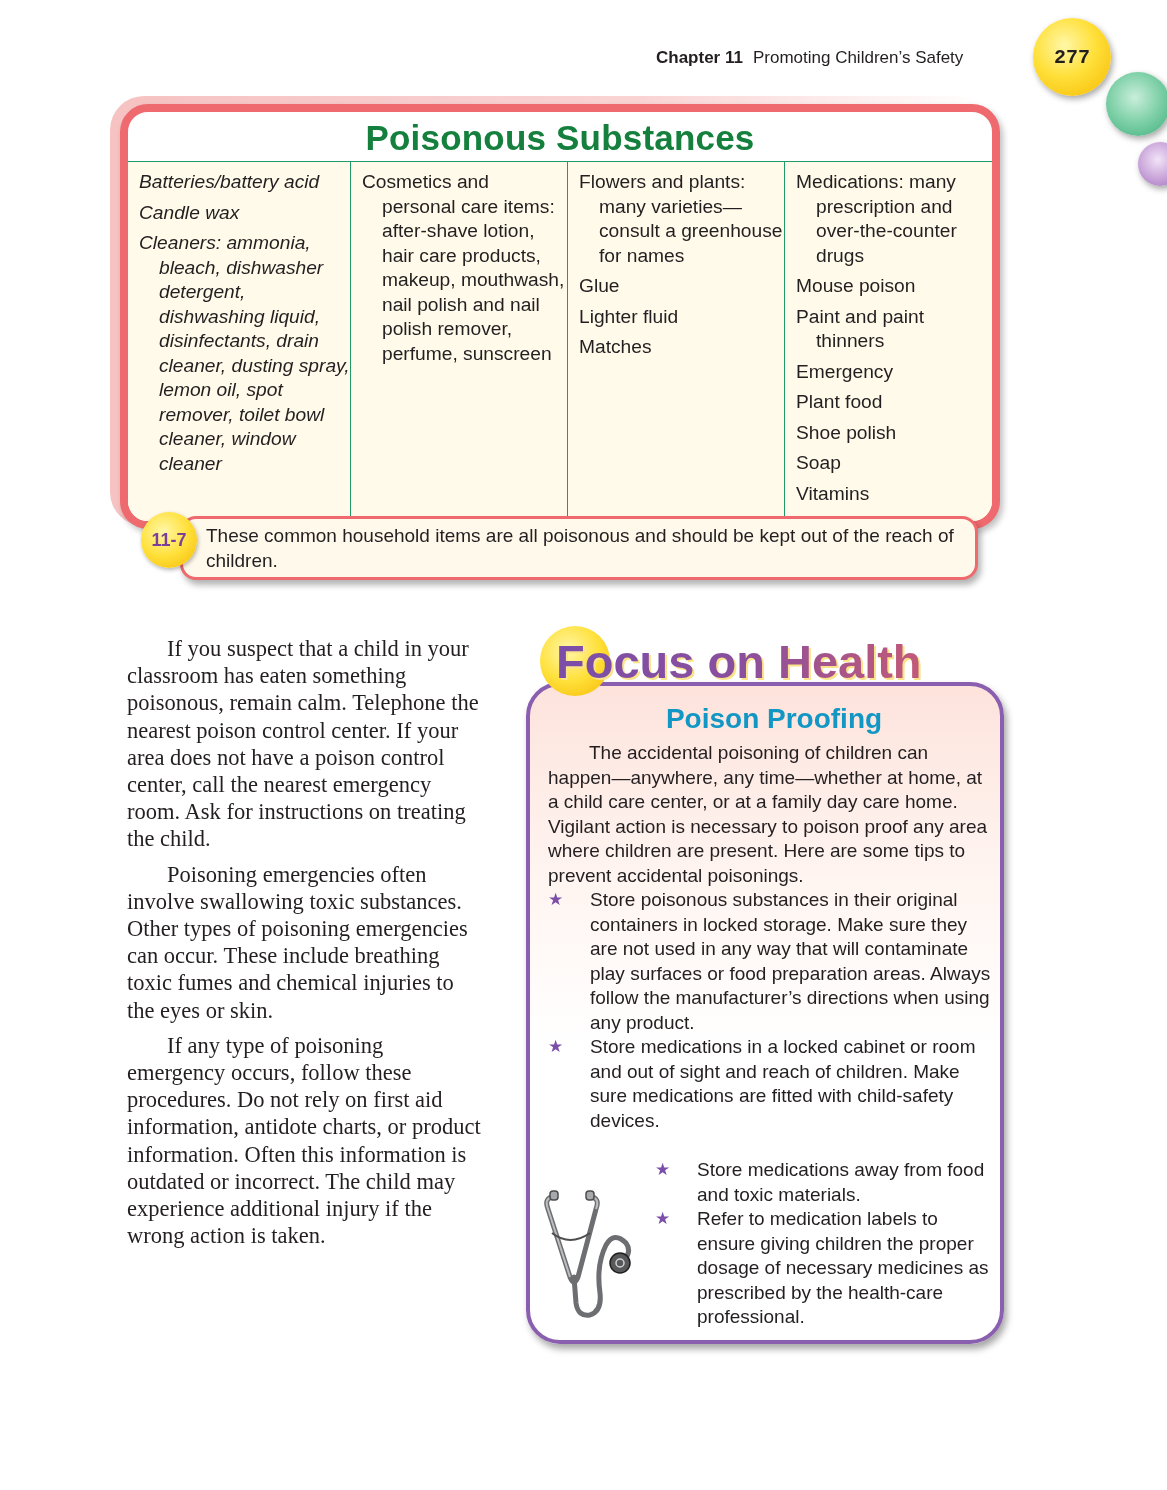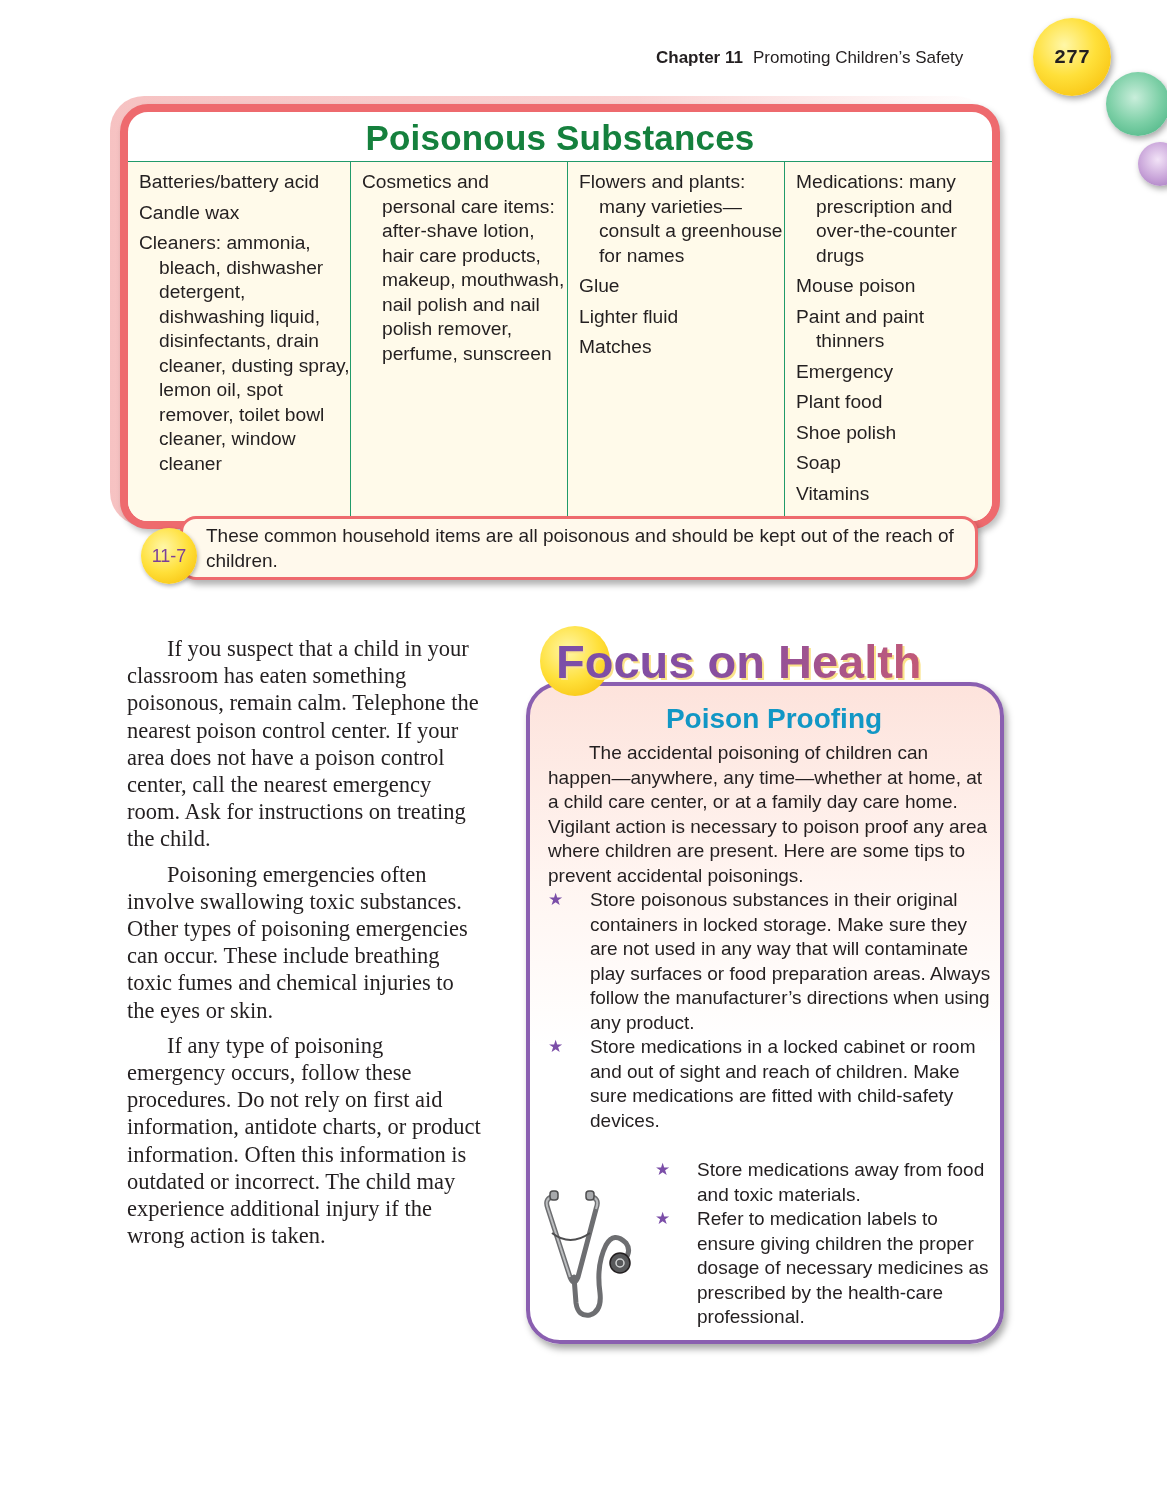--- a/index.html
+++ b/index.html
@@ -25,31 +25,31 @@
   .fig-shadow { left:110px; top:96px; width:880px; height:430px; border-radius:34px;
     background:linear-gradient(90deg, #f4b3b3, #f8c8c8 60%, #ffffff); opacity:0.8; }
   .fig-box { left:120px; top:104px; width:880px; height:425px; border:8px solid #ee6a6e; border-radius:28px;
     background:#fff; box-sizing:border-box; box-shadow:3px 4px 6px rgba(0,0,0,0.25); overflow:hidden; }
   .fig-title { position:absolute; left:0; right:0; top:6px; text-align:center; color:#15803d;
     font-weight:bold; font-size:35px; letter-spacing:0.2px; }
   .fig-table { position:absolute; left:0; right:0; top:49px; bottom:0; border-top:1.5px solid #219a6a;
     background:#fffaea; display:flex; }
   .col { box-sizing:border-box; padding:8px 0 0 11px; font-size:19.2px; line-height:24.5px; border-right:1.5px solid #219a6a; }
   .col:last-child { border-right:none; }
-  .col1 { width:223px; } .col2 { width:217px; } .col3 { width:217px; } .col4 { flex:1; }
+  .col1 { width:223px;font-style:italic; } .col2 { width:217px; } .col3 { width:217px; } .col4 { flex:1; }
   .item { padding-left:20px; text-indent:-20px; margin-bottom:6px; }
 
   
   .cap-box { left:180px; top:516px; width:798px; height:64px; border:3px solid #ee6a6e; border-radius:16px;
     background:#fff9ec; box-sizing:border-box; box-shadow:3px 5px 6px rgba(0,0,0,0.3); }
   .cap-text { left:206px; top:523px; width:760px; font-size:19px; line-height:25px; }
-  .cap-ball { left:141px; top:528px; width:56px; height:56px;
+  .cap-ball { left:141px; top:512px; width:56px; height:56px;
     background:radial-gradient(circle at 40% 35%, #fff7a8 0%, #ffe03a 50%, #f5b800 100%);
     box-shadow:1px 2px 4px rgba(0,0,0,0.3); display:flex; align-items:center; justify-content:center;
-    color:#7b3f98; font-weight:normal; font-size:18px; }
+    color:#7b3f98; font-weight:bold; font-size:18px; }
 
   
   .body-serif { font-family:"Liberation Serif", "DejaVu Serif", serif; font-size:22.5px; line-height:27.2px; color:#231f20; }
   .p-indent { text-indent:40px; margin:8px; }
   .left-col { left:119px; top:627px; width:375px; }
   .section-head { color:#f07b2a; font-weight:bold; font-size:24px; line-height:32px; font-family:"Liberation Sans", sans-serif; margin:14px 0 12px 0; }
 
   
   .focus-ball { left:540px; top:626px; width:70px; height:70px;
     background:radial-gradient(circle at 40% 35%, #fff7a8 0%, #ffe03a 50%, #f5b800 100%); }

